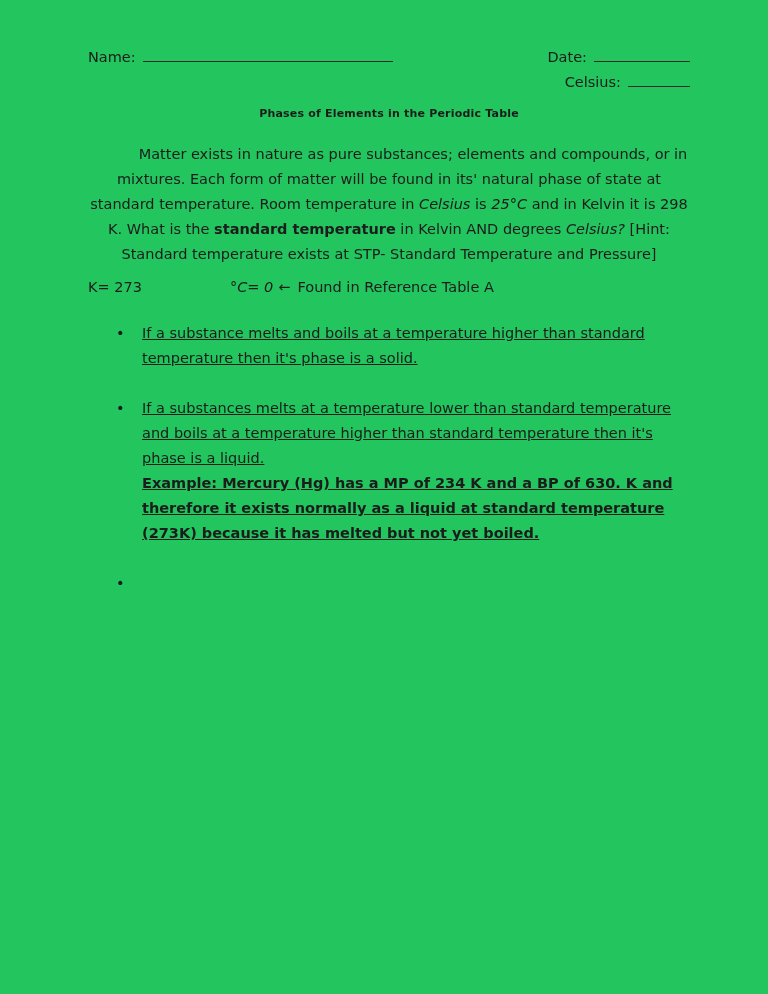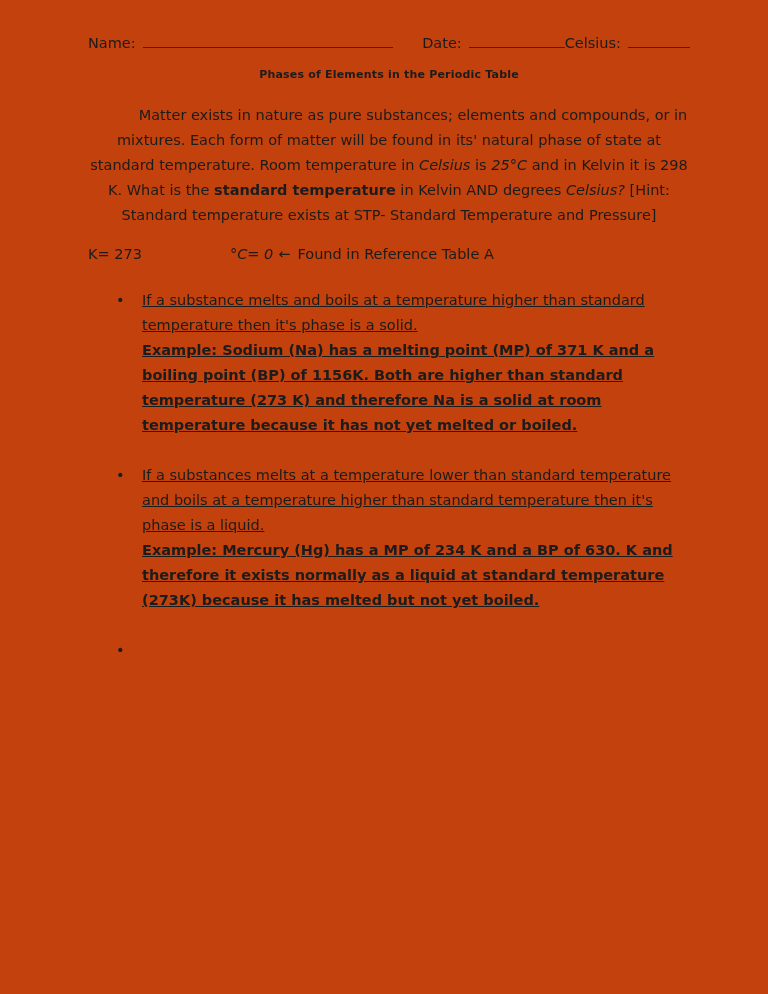--- a/index.html
+++ b/index.html
@@ -1,32 +1,32 @@
 <!DOCTYPE html>
 <html><head>
 <meta charset="utf-8">
 <style>
   html,body{margin:0;padding:0;background:#ffffff;}
   .page{
     width:768px;height:994px;box-sizing:border-box;
-    padding:31px 78px 0 88px;
-    background:#c2410c;color:#1c1c1c;
+    padding:45px 78px 0 88px;
+    background:#22c55e;color:#1c1c1c;
     font-family:"DejaVu Sans",sans-serif;
     font-size:14.5px;line-height:25px;
     overflow:hidden;
   }
   .header-row{display:flex;justify-content:space-between;align-items:flex-start;}
-  .right-col{display:flex;flex-direction:row;align-items:flex-end;}
+  .right-col{display:flex;flex-direction:column;align-items:flex-end;}
   .blank{display:inline-block;border-bottom:1.6px solid #2b2b2b;height:0.95em;vertical-align:baseline;margin-left:7px;}
   .name-line{width:250px;}
   .date-line{width:96px;}
   .period-line{width:62px;}
   .title{text-align:center;font-weight:bold;margin:6px 0 0 0;font-size:11px;letter-spacing:0.2px;}
   .intro{margin:16px 0 0 0;text-indent:48px;text-align:center;}
-  .refline{margin:14px 0 0 0;white-space:nowrap;}
+  .refline{margin:8px 0 0 0;white-space:nowrap;}
   .ref-c{margin-left:88px;font-style:italic;}
   .ref-arrow{margin:0 7px 0 5px;}
   .points{list-style:none;margin:21px 0 0 0;padding:0 0 0 28px;}
   .points li{display:flex;margin-bottom:25px;}
   .bullet-marker{width:26px;flex:0 0 26px;text-align:left;}
   .li-body{flex:1;text-decoration:underline;}
   .example{font-weight:bold;}
   b{font-weight:bold;}
   i{font-style:italic;}
 </style>
@@ -54,21 +54,20 @@
   <p class="intro"><span>Matter exists in nature as pure substances; elements and compounds, or in mixtures. Each form of matter will be found in its' natural phase of state at standard temperature. Room temperature in </span><i>Celsius</i><span> is </span><i>25°C</i><span> and in Kelvin it is 298 K. What is the </span><b>standard temperature</b><span> in Kelvin AND degrees </span><i>Celsius?</i><span> [Hint: Standard temperature exists at STP- Standard Temperature and Pressure]</span></p>
 
   <p class="refline"><span>K= 273</span><span class="ref-c">°C= 0</span><span class="ref-arrow">←</span><span>Found in Reference Table A</span></p>
 
   <ul class="points">
 
     <li>
       <span class="bullet-marker">•</span>
       <div class="li-body">
         <div class="statement">If a substance melts and boils at a temperature higher than standard temperature then it's phase is a solid.</div>
-        <div class="example">Example: Sodium (Na) has a melting point (MP) of 371 K and a boiling point (BP) of 1156K. Both are higher than standard temperature (273 K) and therefore Na is a solid at room temperature because it has not yet melted or boiled.</div>
       </div>
     </li>
 
     <li>
       <span class="bullet-marker">•</span>
       <div class="li-body">
         <div class="statement">If a substances melts at a temperature lower than standard temperature and boils at a temperature higher than standard temperature then it's phase is a liquid.</div>
         <div class="example">Example: Mercury (Hg) has a MP of 234 K and a BP of 630. K and therefore it exists normally as a liquid at standard temperature (273K) because it has melted but not yet boiled.</div>
       </div>
     </li>

